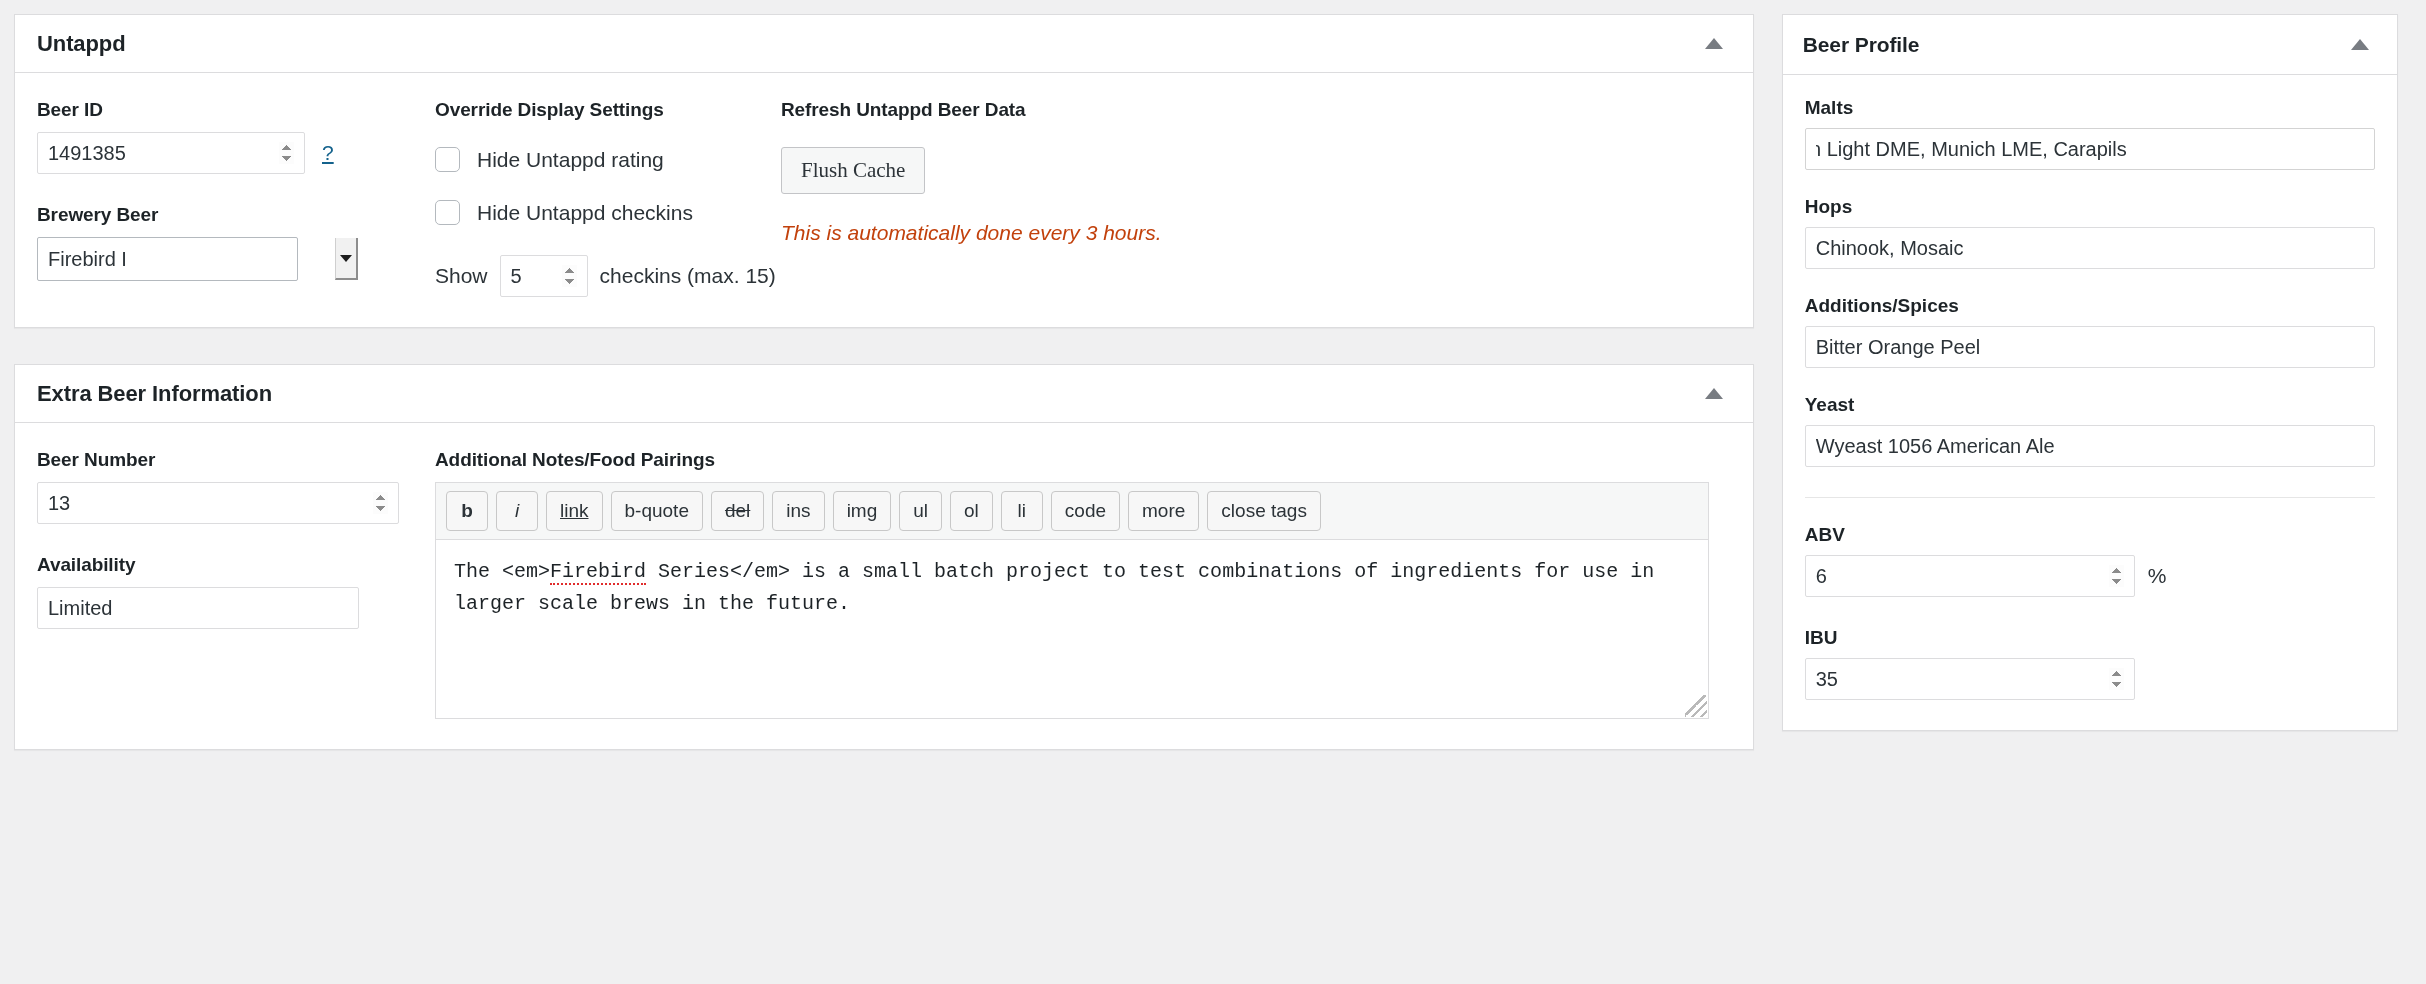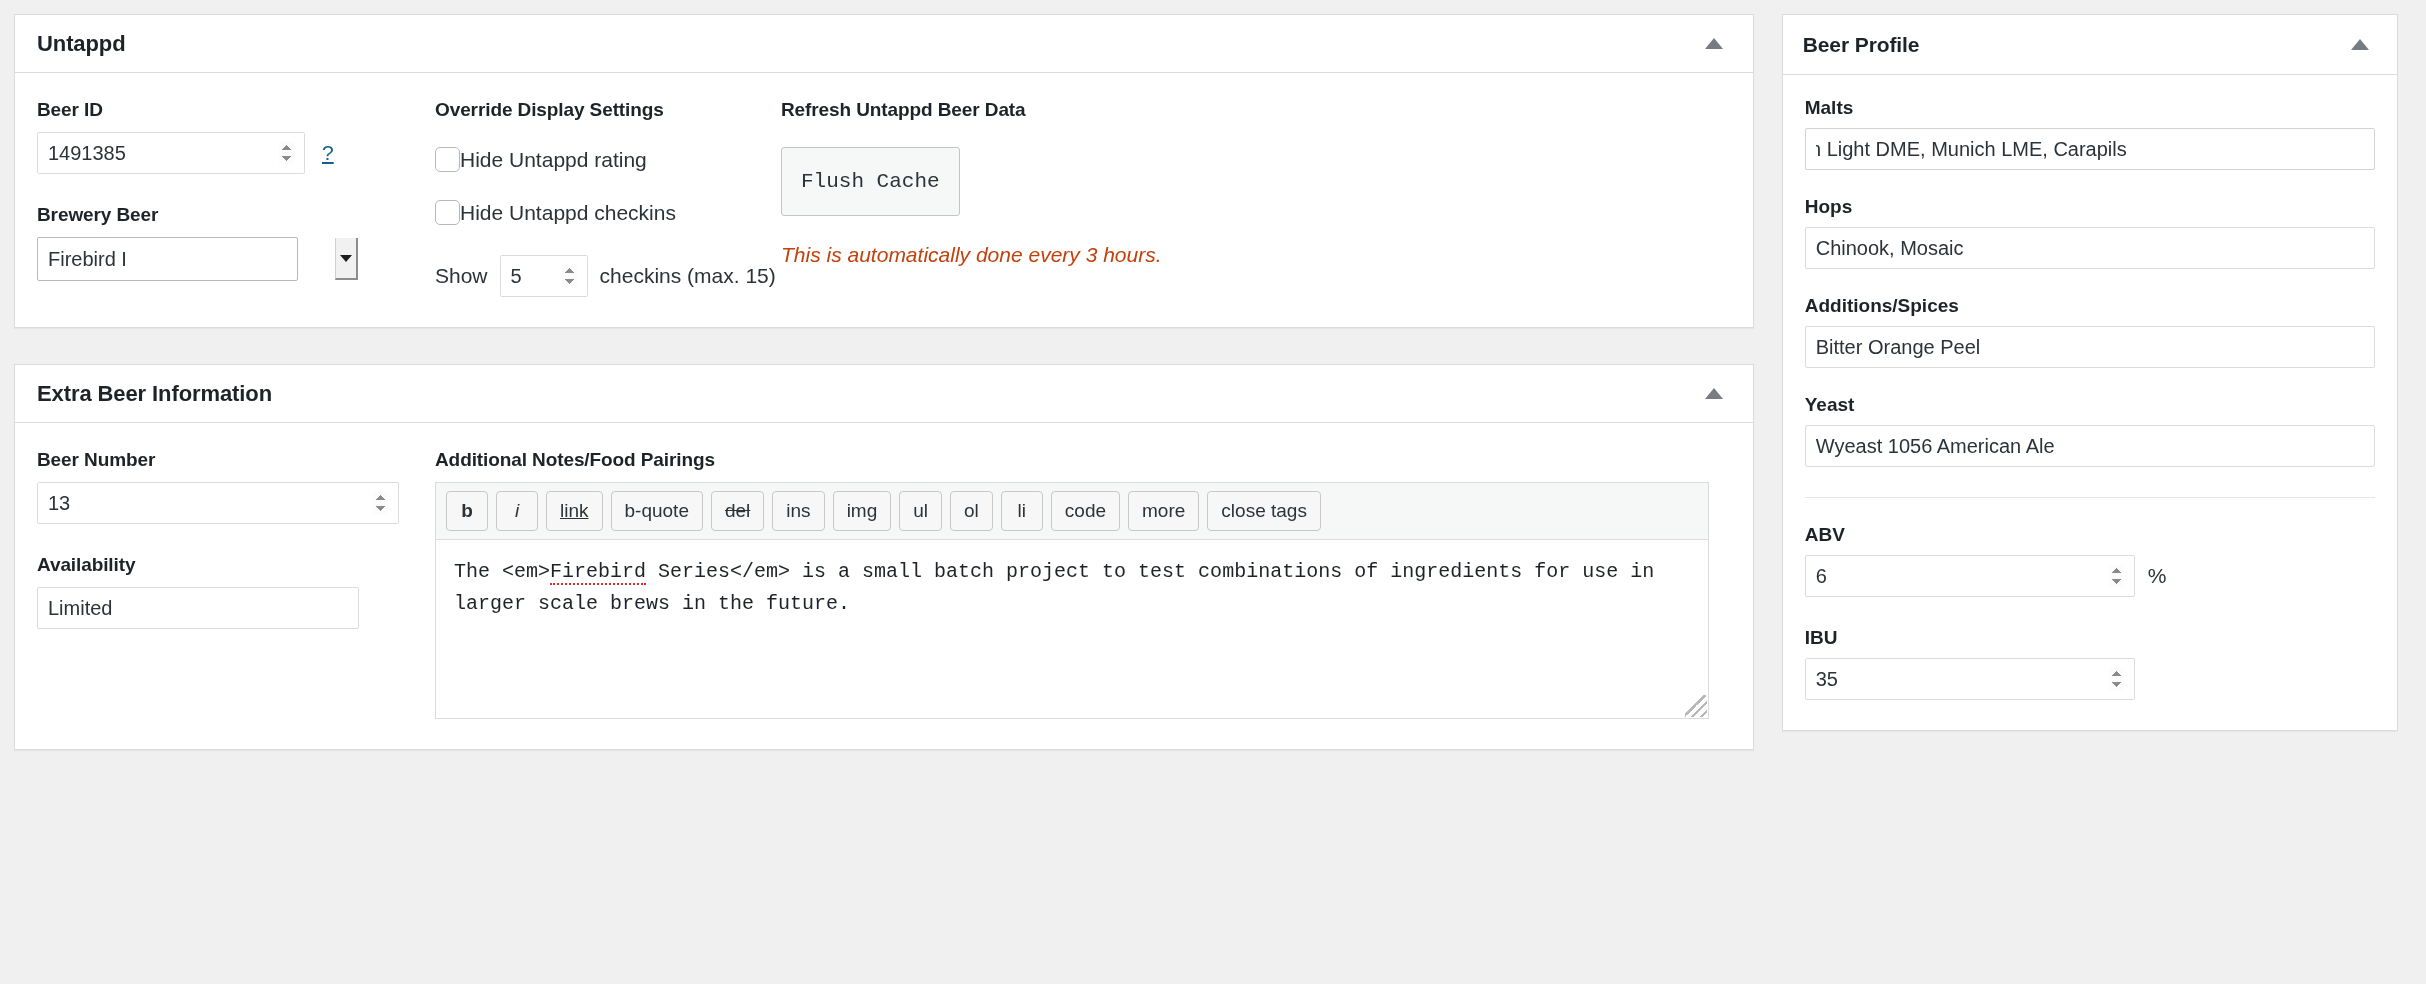--- a/index.html
+++ b/index.html
@@ -145,20 +145,21 @@
     border-left: 6px solid transparent;
     border-right: 6px solid transparent;
     border-top: 7px solid #1d1d1d;
     display: block;
   }
 
   
   .chk-row {
     display: flex;
     align-items: center;
+    gap: 17px;
     margin-bottom: 28px;
   }
   .chkbox {
     width: 25px; height: 25px;
     border: 1px solid #b4b9be;
     border-radius: 5px;
     background: #fff;
     flex: none;
     cursor: pointer;
   }
@@ -170,27 +171,27 @@
     display: flex;
     align-items: center;
     gap: 12px;
     margin-top: 30px;
   }
   .show-row .txt { font-size: 21px; color: #2c3338; }
   .inp-show { width: 88px; height: 44px; font-size: 21px; padding: 4px 6px 4px 11px; }
 
   
   .btn-secondary {
-    font-family: Liberation Mono, monospace;
+    font-family: Liberation Serif, serif;
     font-size: 21px;
     color: #2c3338;
     background: #f6f7f7;
     border: 1px solid #c3c4c7;
     border-radius: 3px;
-    padding: 20px 19px;
+    padding: 9px 19px;
     cursor: pointer;
     line-height: 1.3;
   }
   .note-italic {
     font-style: italic;
     font-size: 21px;
     color: #c2410c;
     margin-top: 27px;
   }
 

